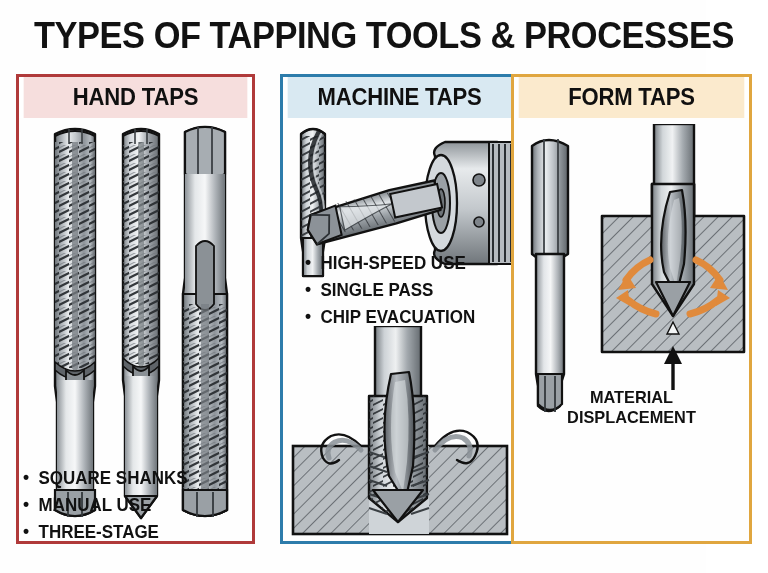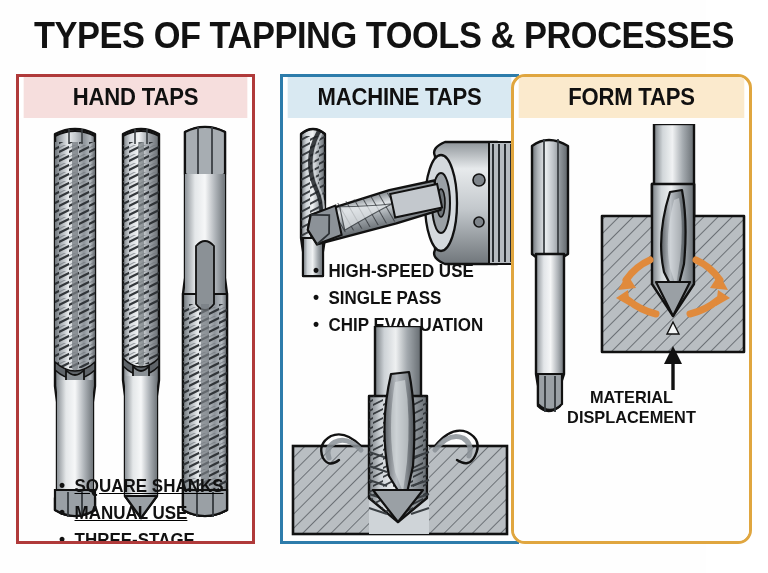--- a/index.html
+++ b/index.html
@@ -36,21 +36,21 @@
     position:absolute;
     top:74px;
     height:470px;
     box-sizing:border-box;
     border:3px solid #15803d;
     background:#fff;
     overflow:hidden;
   }
   #panel-hand{ left:16px;  width:239px; border-color:#b03a3a; }
   #panel-machine{ left:280px; width:239px; border-color:#2d7cab; }
-  #panel-form{ left:511px; width:241px; border-color:#e0a63f;border-radius:14px; }
+  #panel-form{ left:511px; width:241px; border-color:#e0a63f; }
 
   .panel-header{
     position:absolute;left:0;top:0;right:0;
     height:41px;
     display:flex;align-items:center;justify-content:center;
     font-size:23px;font-weight:bold;color:#101010;
     letter-spacing:-0.2px;
     transform:scaleX(0.96);
   }
   #panel-hand .panel-header{ background:#f6dedd; }
@@ -59,39 +59,39 @@
 
   .panel-body{
     position:absolute;left:0;right:0;top:41px;bottom:0;
     background:#fefefe;
   }
 
   
   .bullets{
     position:absolute;
     left:18px;right:8px;
-    list-style:none;margin:8px;padding:0;
+    list-style:none;margin:0;padding:0;
   }
   .bullets li{
     font-size:17.5px;
     font-weight:bold;
     color:#111;
     line-height:21px;
     margin-bottom:6px;
     padding-left:16px;
     position:relative;
     transform:scaleX(0.97);
     transform-origin:left center;
   }
   .bullets li::before{
     content:"\2022";
     position:absolute;left:0;top:-1px;
     font-size:18px;
   }
-  #bullets-hand{ top:350px; left:32px;text-decoration:underline; }
+  #bullets-hand{ top:350px; left:4px; }
   #bullets-machine{ top:135px; left:22px; }
   #bullets-form{ top:365px; left:22px; }
 
   
   .annotation{
     position:absolute;
     left:0;right:0;
     text-align:center;
     font-size:17px;font-weight:bold;color:#111;
     line-height:20px;

